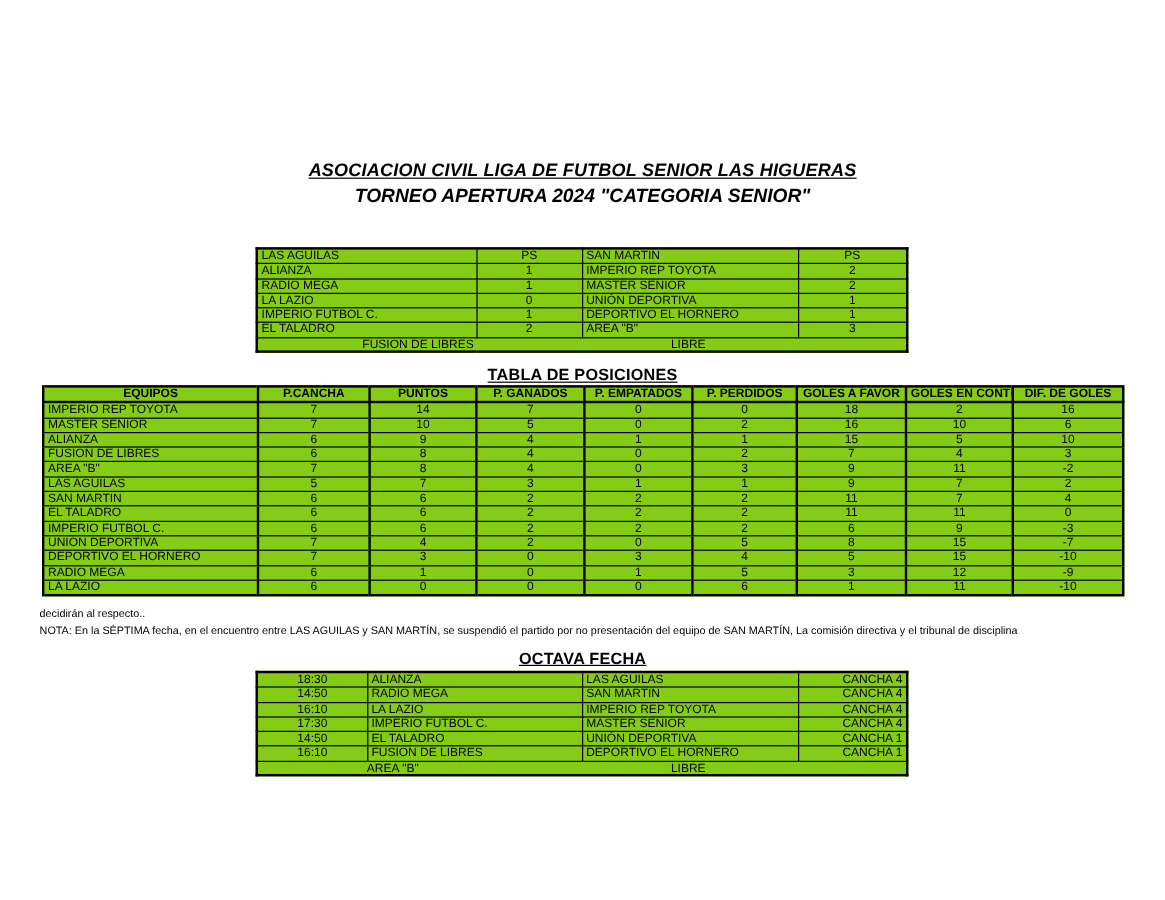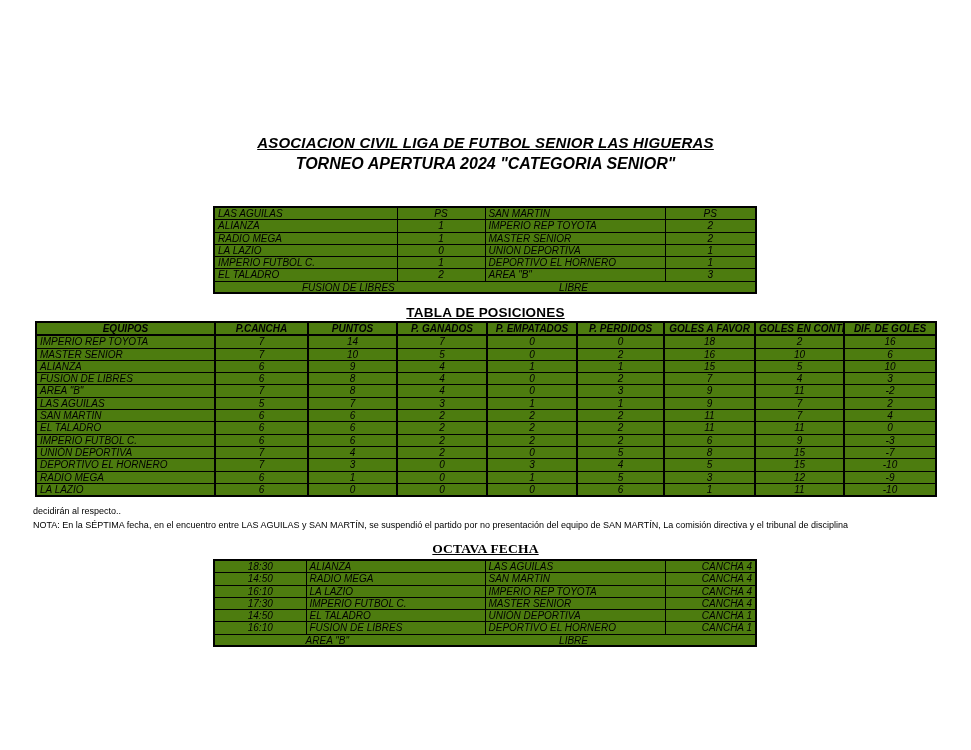--- a/index.html
+++ b/index.html
@@ -27,29 +27,28 @@
   }
   .sec-heading {
     position: absolute; left: 0; width: 100%;
     text-align: center;
     font-size: 13.5px; font-weight: bold;
     text-decoration: underline;
     letter-spacing: 0.2px;
   }
   #results-heading  { top: 184px; }
   #standings-heading{ top: 305px; }
-  #fixtures-heading { top: 541px; font-family: Liberation Serif, serif; }
+  #fixtures-heading { top: 541px; }
 
   table.doc-table {
     position: absolute;
     border-collapse: collapse;
     table-layout: fixed;
     border: 2px solid #000;
-    background: #4d7c0f;
-    font-style: italic;
+    background: #84cc16;
   }
   table.doc-table td, table.doc-table th {
     border: 1px solid #000;
     font-size: 10px;
     font-weight: normal;
     height: 11.3px;
     line-height: 11.3px;
     padding: 0 3px;
     overflow: hidden;
     white-space: nowrap;

